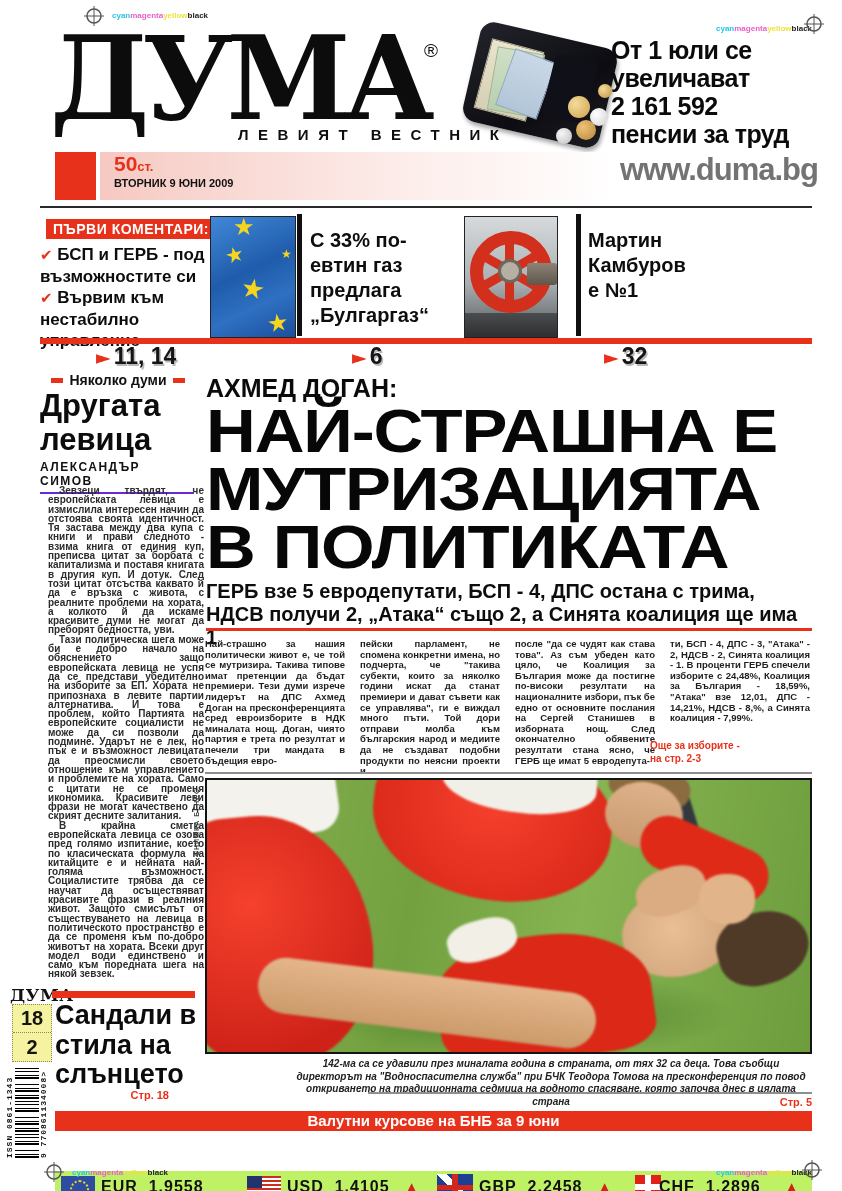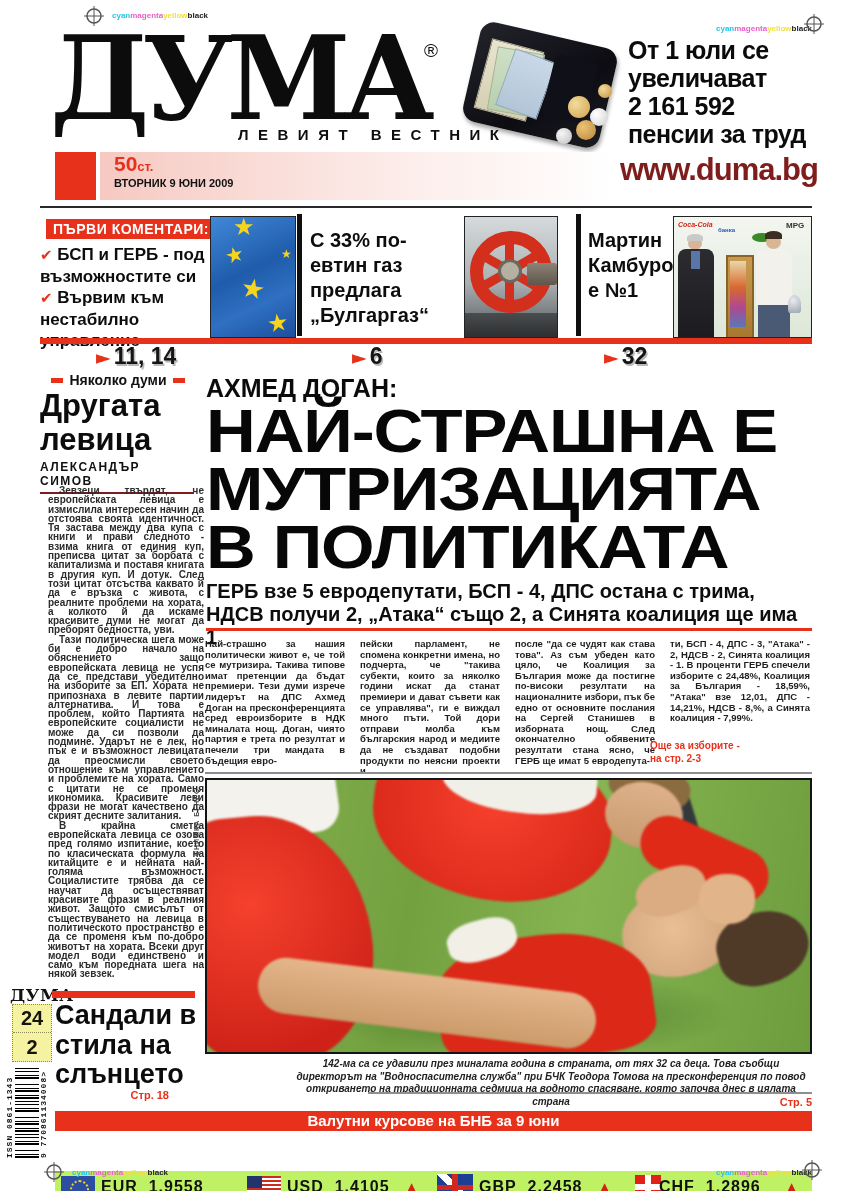--- a/index.html
+++ b/index.html
@@ -13,38 +13,38 @@
   .duma-logo{font-family:"DejaVu Serif",serif;font-weight:bold;font-size:112px;line-height:100px;
              letter-spacing:-7px;color:#0c0c0c;transform:scaleY(1.04);transform-origin:top left;}
   .reg{font-size:19px;color:#0c0c0c;}
   .tagline{font-size:15px;font-weight:bold;letter-spacing:9.5px;color:#0e0e0e;}
   .promo{font-size:25px;line-height:28px;font-weight:800;letter-spacing:-0.5px;color:#0b0b0b;}
   .red-square{background:#e8311a;}
   .issue-strip{background:linear-gradient(to right,#f6c9c2,#fcebe8 55%,#fff);}
   .price{color:#e8311a;font-weight:800;font-size:21px;line-height:20px;}
   .price small{font-size:13px;}
   .dateline{font-size:11px;font-weight:800;line-height:13px;color:#111;}
-  .website{color:#7f1d1d;font-weight:800;font-size:31px;letter-spacing:-1px;}
+  .website{color:#737373;font-weight:800;font-size:31px;letter-spacing:-1px;}
   .top-rule{background:#2a2a2a;}
   
   .t-label{background:#e8311a;color:#fff;font-size:14px;font-weight:800;padding:2px 7px;letter-spacing:0.5px;}
   .t-items{font-size:17px;line-height:21px;font-weight:800;color:#0d0d0d;}
   .check{color:#e8311a;font-family:"DejaVu Sans",sans-serif;font-size:15px;}
   .t-text{font-size:20px;line-height:25px;font-weight:800;color:#0d0d0d;}
   .photo-box{border:1px solid #222;overflow:hidden;background:#dfe3e0;}
   .vsep{background:#101010;}
   .red-rule{background:#e8311a;}
   .pointer{display:flex;align-items:baseline;gap:3px;}
   .pointer .tri{color:#e8311a;font-family:"DejaVu Sans",sans-serif;font-size:19px;}
   .pointer .num{font-size:23px;font-weight:800;color:#151515;text-shadow:1.5px 1.5px 0 #b9b9b9;}
   
   .op-head{font-size:14px;font-weight:800;display:flex;align-items:center;gap:6px;justify-content:center;}
   .op-dash{width:12px;height:5px;background:#e8311a;display:inline-block;}
   .op-title{font-size:31px;line-height:34px;font-weight:800;color:#0c0c0c;}
-  .op-author{font-size:12px;font-weight:800;letter-spacing:1.5px;border-bottom:2px solid #7f1d1d;padding-bottom:4px;}
+  .op-author{font-size:12px;font-weight:800;letter-spacing:1.5px;border-bottom:2px solid #6d28d9;padding-bottom:4px;}
   .op-body{font-size:10px;line-height:9.3px;font-weight:bold;color:#2c2c2c;text-align:justify;margin-left:8px;}
   .op-body p{margin:0;text-indent:11px;}
   
   .kicker{font-size:25px;font-weight:800;color:#0b0b0b;}
   .headline{font-size:61px;line-height:58px;font-weight:800;letter-spacing:-1px;color:#070707;
             transform:scaleX(1.13);transform-origin:left center;white-space:nowrap;}
   .subhead{font-size:20px;line-height:23px;font-weight:bold;color:#0d0d0d;}
   .sub-rule{background:#e8311a;}
   .colgrp{font-size:9.5px;line-height:10.6px;font-weight:bold;color:#1e1e1e;text-align:justify;}
   .more-ref{color:#e8311a;font-size:10px;line-height:12.5px;font-weight:800;}
@@ -120,21 +120,21 @@
     <div class="art" style="left:40px;top:26px;width:46px;height:62px;background:linear-gradient(#cfe0c6,#b8cfae);transform:rotate(10deg);border:1px solid #9eb794"></div>
     <div class="art" style="left:52px;top:30px;width:42px;height:58px;background:linear-gradient(#c9d8e6,#b2c5d8);transform:rotate(20deg);border:1px solid #93a8bc"></div>
     <div class="art" style="left:96px;top:34px;width:44px;height:62px;background:#101018;border-radius:6px;transform:rotate(14deg)"></div>
     <div class="art" style="left:116px;top:72px;width:22px;height:22px;border-radius:50%;background:radial-gradient(circle at 35% 35%,#f2dc9a,#cfa14e)"></div>
     <div class="art" style="left:138px;top:84px;width:18px;height:18px;border-radius:50%;background:radial-gradient(circle at 35% 35%,#fff,#cfcfcf)"></div>
     <div class="art" style="left:124px;top:96px;width:20px;height:20px;border-radius:50%;background:radial-gradient(circle at 35% 35%,#edc374,#b9853d)"></div>
     <div class="art" style="left:104px;top:104px;width:16px;height:16px;border-radius:50%;background:radial-gradient(circle at 35% 35%,#f6f6f6,#bdbdbd)"></div>
     <div class="art" style="left:146px;top:60px;width:14px;height:14px;border-radius:50%;background:radial-gradient(circle at 35% 35%,#f2dc9a,#c39040)"></div>
   </div>
 
-  <div class="abs promo" style="left:628px;top:36px;width:192px">
+  <div class="abs promo" style="left:611px;top:36px;width:192px">
     <div>От 1 юли се</div>
     <div>увеличават</div>
     <div>2 161 592</div>
     <div>пенсии за труд</div>
   </div>
 
   <div class="abs red-square" style="left:55px;top:152px;width:41px;height:48px"></div>
   <div class="abs issue-strip" style="left:100px;top:152px;width:518px;height:48px;padding:2px 0 0 14px;box-sizing:border-box">
     <div class="price"><span>50</span><small>ст.</small></div>
     <div class="dateline">ВТОРНИК 9 ЮНИ 2009</div>
@@ -163,37 +163,20 @@
     <div class="spoke" style="left:40px;top:22px;width:9px;height:64px;transform:rotate(0deg)"></div>
     <div class="spoke" style="left:40px;top:22px;width:9px;height:64px;transform:rotate(60deg)"></div>
     <div class="spoke" style="left:40px;top:22px;width:9px;height:64px;transform:rotate(120deg)"></div>
     <div class="hub" style="left:33px;top:42px;width:18px;height:18px"></div>
     <div class="art" style="left:62px;top:46px;width:30px;height:22px;background:linear-gradient(#8c8274,#5f574c);border-radius:3px"></div>
     <div class="art" style="left:0;top:96px;width:92px;height:24px;background:linear-gradient(#4a4d4f,#2d2f31)"></div>
   </div>
   <div class="abs vsep" style="left:576px;top:214px;width:5px;height:122px"></div>
 
   <div class="abs t-text" style="left:588px;top:228px;width:84px">Мартин Камбуров е №1</div>
-  <div class="abs photo-box kam-bg" style="left:673px;top:216px;width:137px;height:120px">
-    <span class="art" style="left:4px;top:4px;font-size:7px;font-style:italic;font-weight:bold;color:#d22418">Coca-Cola</span>
-    <span class="art" style="left:44px;top:10px;font-size:6px;font-weight:bold;color:#2a58b0">банка</span>
-    <span class="art" style="left:112px;top:4px;font-size:8px;font-weight:bold;color:#333">MPG</span>
-    <div class="art" style="left:78px;top:16px;width:20px;height:9px;background:#3a8a28;border-radius:50%"></div>
-    <div class="art" style="left:14px;top:20px;width:14px;height:13px;border-radius:50%;background:#d8b49a"></div>
-    <div class="art" style="left:13px;top:17px;width:16px;height:7px;border-radius:50% 50% 0 0;background:#c9c9c9"></div>
-    <div class="art" style="left:4px;top:32px;width:36px;height:88px;background:linear-gradient(#2b2b30,#1c1c20);border-radius:8px 8px 0 0"></div>
-    <div class="art" style="left:17px;top:34px;width:9px;height:18px;background:#5a76a8"></div>
-    <div class="art" style="left:52px;top:38px;width:24px;height:80px;background:linear-gradient(#c99a4e,#a87830);border:2px solid #8a6326"></div>
-    <div class="art" style="left:56px;top:44px;width:16px;height:66px;background:linear-gradient(180deg,#e8d8a8 0%,#d86830 40%,#b04890 70%,#5878b8 100%)"></div>
-    <div class="art" style="left:92px;top:18px;width:15px;height:14px;border-radius:50%;background:#d9b598"></div>
-    <div class="art" style="left:91px;top:14px;width:17px;height:8px;border-radius:50% 50% 0 0;background:#3b2d22"></div>
-    <div class="art" style="left:82px;top:32px;width:36px;height:56px;background:#f2f1ec;border-radius:8px 8px 0 0"></div>
-    <div class="art" style="left:84px;top:88px;width:32px;height:32px;background:#4a5a74"></div>
-    <div class="art" style="left:114px;top:78px;width:13px;height:18px;background:radial-gradient(circle at 40% 30%,#e8ecf2,#9aa2ac);border-radius:50% 50% 20% 20%"></div>
-  </div>
 
   <div class="abs red-rule" style="left:40px;top:338px;width:772px;height:6px"></div>
   <div class="abs pointer" style="left:96px;top:343px">
       <span class="tri">►</span>
       <span class="num">11, 14</span>
     </div>
   <div class="abs pointer" style="left:352px;top:343px">
       <span class="tri">►</span>
       <span class="num">6</span>
     </div>
@@ -259,21 +242,21 @@
     </div>
   </div>
 
   <div class="abs caption" style="left:290px;top:1058px;width:522px">142-ма са се удавили през миналата година в страната, от тях 32 са деца. Това съобщи директорът на "Водноспасителна служба" при БЧК Теодора Томова на пресконференция по повод откриването на традиционната седмица на водното спасяване, която започва днес в цялата страна</div>
   <div class="abs gray-rule" style="left:368px;top:1092px;width:444px;height:2px"></div>
   <div class="abs cap-page" style="left:600px;top:1096px;width:212px">Стр. 5</div>
 
   <div class="abs duma-mini" style="left:10px;top:985px">ДУМА</div>
   <div class="abs red-rule" style="left:52px;top:991px;width:143px;height:7px"></div>
   <div class="abs tempbox" style="left:12px;top:1004px;width:38px">
-    <div class="cell">24</div>
+    <div class="cell">18</div>
     <div class="cell2">2</div>
   </div>
   <div class="abs" style="left:5px;top:1066px;width:46px;height:92px">
     <div class="bc-inner" style="transform:rotate(-90deg) translateX(-92px);transform-origin:top left">
       <div class="bc-issn">ISSN 0861-1343</div>
       <div class="bc-bars"></div>
       <div class="bc-digits">9 770861134008&gt;</div>
     </div>
   </div>
   <div class="abs sandal-title" style="left:55px;top:1001px;width:150px">Сандали в стила на слънцето</div>

